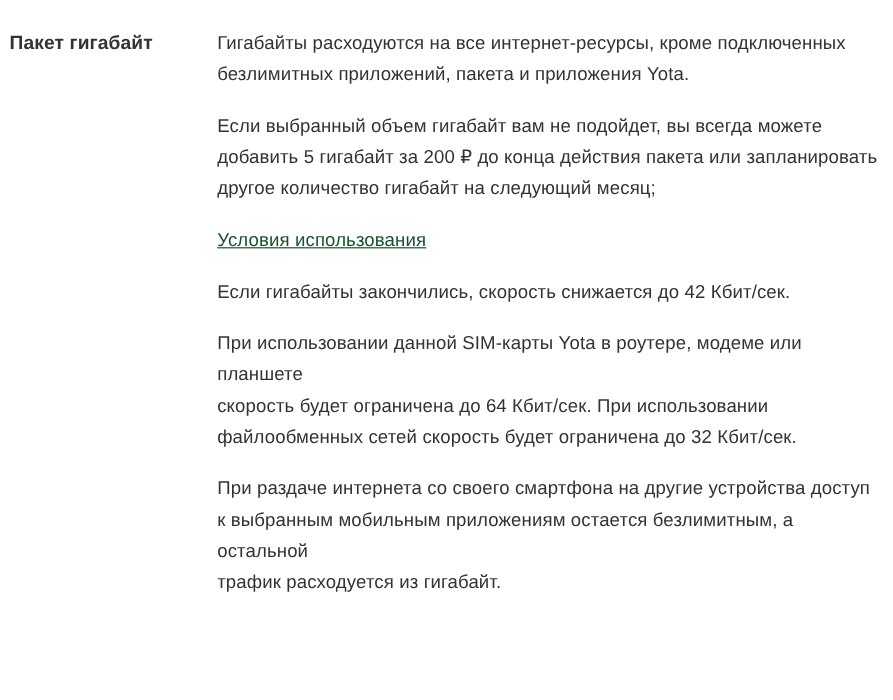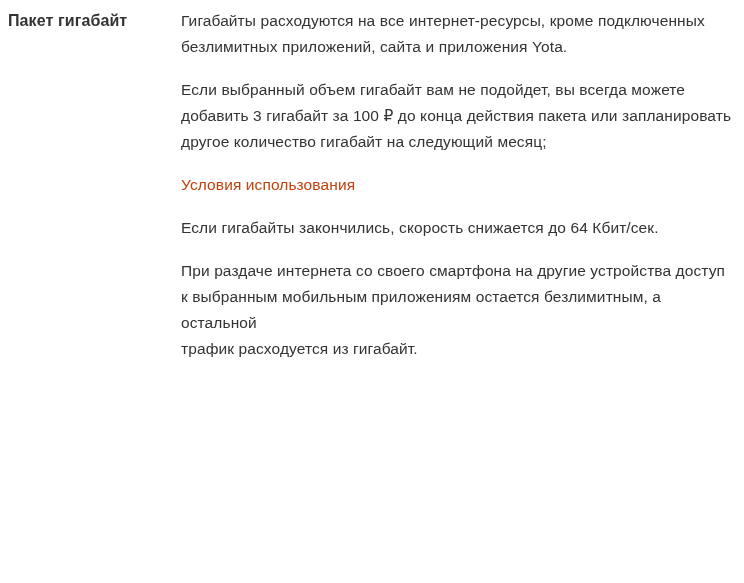--- a/index.html
+++ b/index.html
@@ -6,21 +6,21 @@
   html, body {
     background: #ffffff;
     font-family: "Liberation Sans", "DejaVu Sans", sans-serif;
   }
   .page {
     width: 744px;
     height: 583px;
     background: #ffffff;
     overflow: hidden;
     display: flex;
-    padding: 8px 8px 8px 8px;
+    padding: 24px 8px 8px 8px;
   }
   .left-col {
     width: 173px;
     flex-shrink: 0;
   }
   .section-title {
     font-size: 16px;
     line-height: 26px;
     font-weight: bold;
     color: #333333;
@@ -32,36 +32,40 @@
   }
   .para {
     font-size: 15.5px;
     line-height: 26px;
     color: #333333;
     white-space: pre-line;
     margin-bottom: 17px;
     letter-spacing: 0.1px;
   }
   .para.muted {
-    color: #c2410c;
+    color: #14532d;
+    text-decoration: underline;
   }
   .para:last-child { margin-bottom: 0; }
 </style>
 </head>
 <body>
 
 <div class="page">
   <div class="left-col">
     <div class="section-title">Пакет гигабайт</div>
   </div>
   <div class="right-col">
     <p class="para">Гигабайты расходуются на все интернет-ресурсы, кроме подключенных
-безлимитных приложений, сайта и приложения Yota.</p>
+безлимитных приложений, пакета и приложения Yota.</p>
     <p class="para">Если выбранный объем гигабайт вам не подойдет, вы всегда можете
-добавить 3 гигабайт за 100 ₽ до конца действия пакета или запланировать
+добавить 5 гигабайт за 200 ₽ до конца действия пакета или запланировать
 другое количество гигабайт на следующий месяц;</p>
     <p class="para muted">Условия использования</p>
-    <p class="para">Если гигабайты закончились, скорость снижается до 64 Кбит/сек.</p>
+    <p class="para">Если гигабайты закончились, скорость снижается до 42 Кбит/сек.</p>
+    <p class="para">При использовании данной SIM-карты Yota в роутере, модеме или планшете
+скорость будет ограничена до 64 Кбит/сек. При использовании
+файлообменных сетей скорость будет ограничена до 32 Кбит/сек.</p>
     <p class="para">При раздаче интернета со своего смартфона на другие устройства доступ
 к выбранным мобильным приложениям остается безлимитным, а остальной
 трафик расходуется из гигабайт.</p>
   </div>
 </div>
 
 </body></html>

